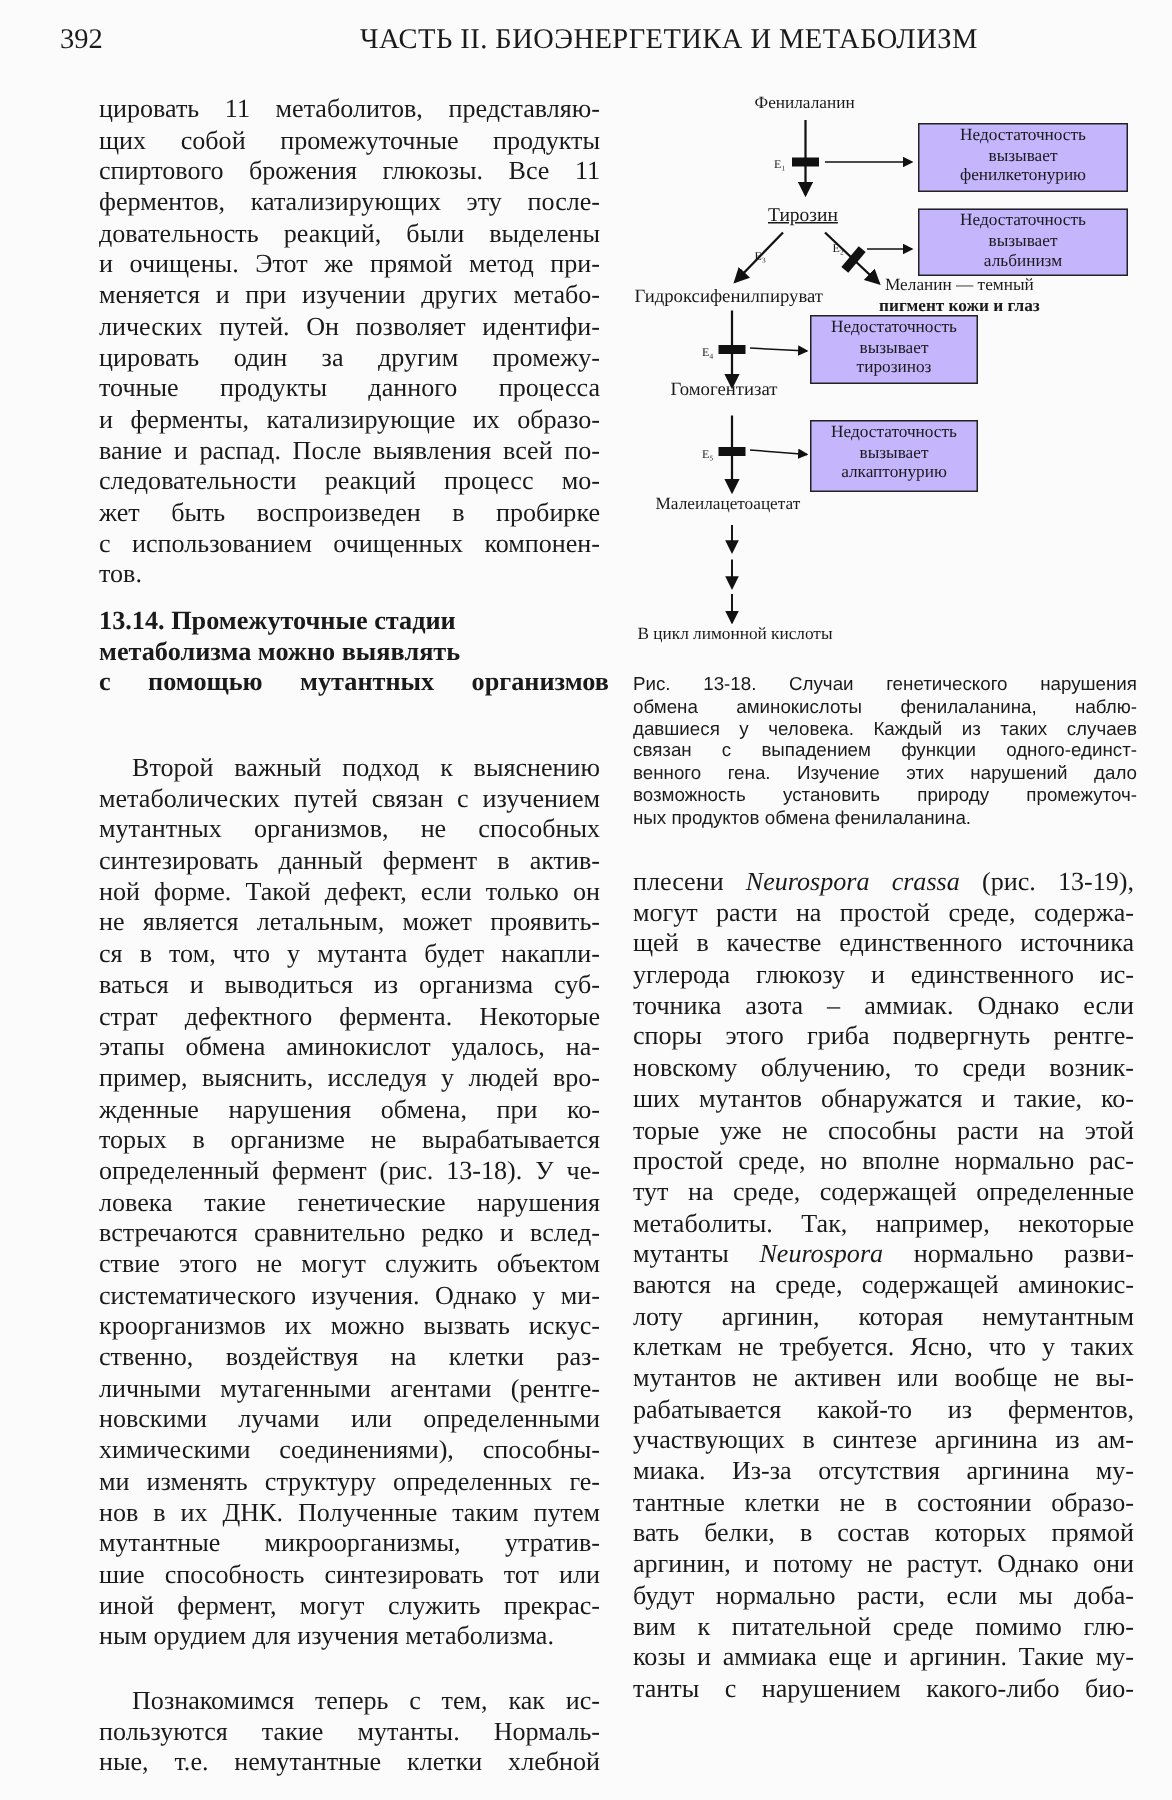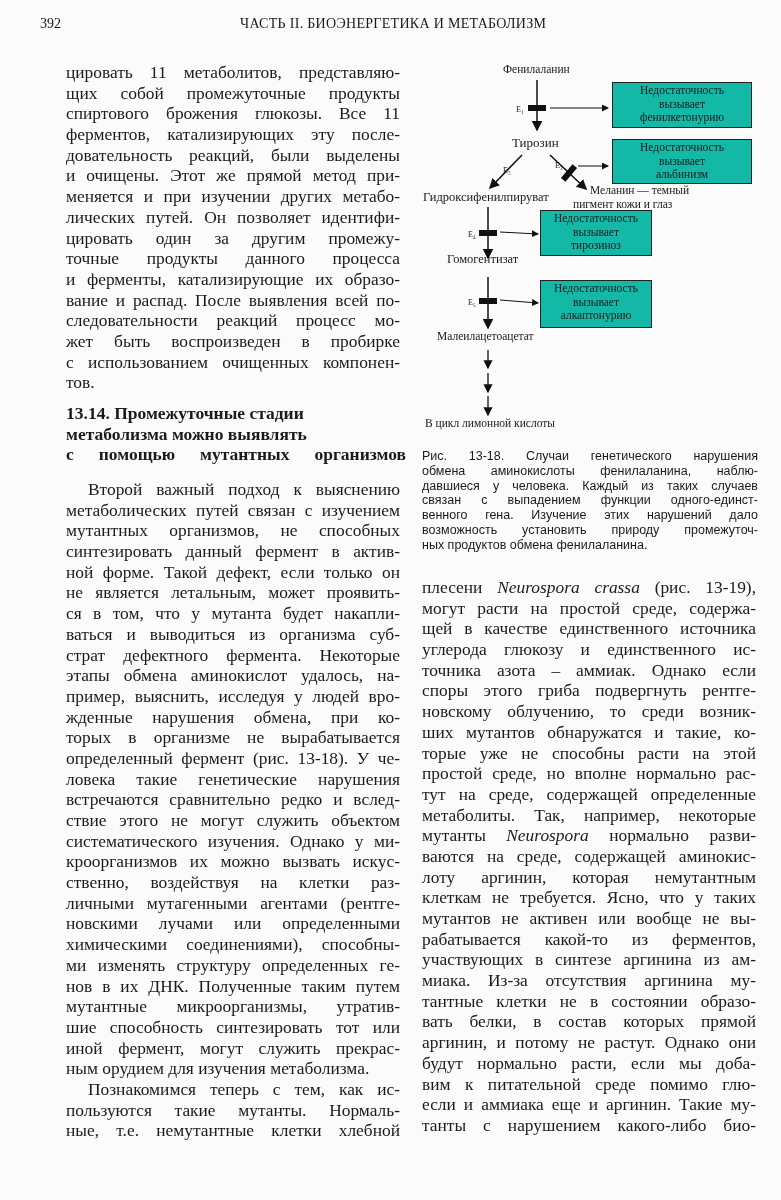--- a/index.html
+++ b/index.html
@@ -1,38 +1,38 @@
 <!DOCTYPE html>
 <html><head>
 <meta charset="utf-8">
 <style>
   html, body { margin: 0; padding: 0; }
   body {
     width: 781px; height: 1200px; background: #fbfbfb; position: relative;
     font-family: "Liberation Serif", serif; color: #1a1a1a; overflow: hidden;
   }
-  .header { position: absolute; top: 16px; left: 40px; right: 40px; height: 22px; font-size: 14px; }
+  .header { position: absolute; top: 16px; left: 40px; right: 40px; height: 22px; font-size: 19px; }
   .page-num { position: absolute; left: 0; top: 0; }
   .running-title { position: absolute; left: 200px; top: 0; letter-spacing: 0.3px; text-align: center; }
 
   .col { position: absolute; font-size: 17.4px; line-height: 20.7px; text-align: justify; }
   .col-left { left: 66px; width: 334px; top: 62px; }
   .col-right { left: 422px; width: 334px; top: 577px; }
   .line { display: block; text-align: justify; text-align-last: justify; white-space: nowrap; height: 20.7px; }
   .line.last { text-align-last: left; }
-  .indent { padding-left: 22px; }
+  .indent { padding-left: 22px; margin-top: 22px; }
 
   .section-heading { position: absolute; left: 66px; top: 403px; width: 340px; font-weight: bold; font-size: 17.5px; line-height: 20.5px; }
   .section-heading .line { text-align-last: left; }
   .section-heading .line.justify { text-align-last: justify; }
   .left-p2 { position: absolute; left: 66px; width: 334px; top: 479px; font-size: 17.4px; line-height: 20.6px; }
 
   .figure { position: absolute; left: 420px; top: 60px; width: 340px; height: 380px; font-size: 11.5px; }
   .figure .lbl { position: absolute; white-space: nowrap; }
-  .figure .box { position: absolute; border: 1.5px solid #222; background: #14b8a6; text-align: center; font-size: 11.5px; line-height: 13.5px; padding: 1px 2px; box-sizing: border-box; }
+  .figure .box { position: absolute; border: 1.5px solid #222; background: #c4b5fd; text-align: center; font-size: 11.5px; line-height: 13.5px; padding: 1px 2px; box-sizing: border-box; }
   .figure svg { position: absolute; left: 0; top: 0; }
 
   .caption { position: absolute; left: 422px; top: 449px; width: 336px; font-size: 12.5px; line-height: 14.8px; font-family: "Liberation Sans", sans-serif; }
   .caption .line { height: 14.8px; }
   i.ital { font-style: italic; }
 </style>
 </head>
 <body>
 
 <div class="header">
@@ -125,24 +125,24 @@
     <line x1="68" y1="217" x2="68" y2="268" stroke="#111" stroke-width="1.5" marker-end="url(#ah)"></line>
     <rect x="59" y="238" width="18" height="6" fill="#111"></rect>
     <line x1="80" y1="240" x2="118" y2="243" stroke="#111" stroke-width="1" marker-end="url(#ah)"></line>
 
     <line x1="68" y1="290" x2="68" y2="308" stroke="#111" stroke-width="1.3" marker-end="url(#ah)"></line>
     <line x1="68" y1="313" x2="68" y2="332" stroke="#111" stroke-width="1.3" marker-end="url(#ah)"></line>
     <line x1="68" y1="336" x2="68" y2="355" stroke="#111" stroke-width="1.3" marker-end="url(#ah)"></line>
   </svg>
 
   <span class="lbl" style="left:83px; top:3px;">Фенилаланин</span>
-  <span class="lbl" style="left:92px; top:75px; font-size:13px;">Тирозин</span>
+  <span class="lbl" style="left:92px; top:75px; font-size:13px;text-decoration:underline;">Тирозин</span>
   <span class="lbl" style="left:3px; top:130px; font-size:12.5px;">Гидроксифенилпируват</span>
   <span class="lbl" style="left:170px; top:124px;">Меланин — темный</span>
-  <span class="lbl" style="left:153px; top:138px;">пигмент кожи и глаз</span>
+  <span class="lbl" style="left:166px; top:138px;font-weight:bold;">пигмент кожи и глаз</span>
   <span class="lbl" style="left:27px; top:192px; font-size:12.5px;">Гомогентизат</span>
   <span class="lbl" style="left:17px; top:270px;">Малеилацетоацетат</span>
   <span class="lbl" style="left:5px; top:357px;">В цикл лимонной кислоты</span>
 
   <span class="lbl" style="left:96px; top:45px; font-size:8px;">E₁</span>
   <span class="lbl" style="left:135px; top:101px; font-size:8px;">E₂</span>
   <span class="lbl" style="left:83px; top:106px; font-size:8px;">E₃</span>
   <span class="lbl" style="left:48px; top:170px; font-size:8px;">E₄</span>
   <span class="lbl" style="left:48px; top:238px; font-size:8px;">E₅</span>
 
@@ -200,16 +200,16 @@
       <span class="line">клеткам не требуется. Ясно, что у таких</span>
       <span class="line">мутантов не активен или вообще не вы-</span>
       <span class="line">рабатывается какой-то из ферментов,</span>
       <span class="line">участвующих в синтезе аргинина из ам-</span>
       <span class="line">миака. Из-за отсутствия аргинина му-</span>
       <span class="line">тантные клетки не в состоянии образо-</span>
       <span class="line">вать белки, в состав которых прямой</span>
       <span class="line">аргинин, и потому не растут. Однако они</span>
       <span class="line">будут нормально расти, если мы доба-</span>
       <span class="line">вим к питательной среде помимо глю-</span>
-      <span class="line">если и аммиака еще и аргинин. Такие му-</span>
+      <span class="line">козы и аммиака еще и аргинин. Такие му-</span>
       <span class="line">танты с нарушением какого-либо био-</span>
     </div>
 </div>
 
 </body></html>

